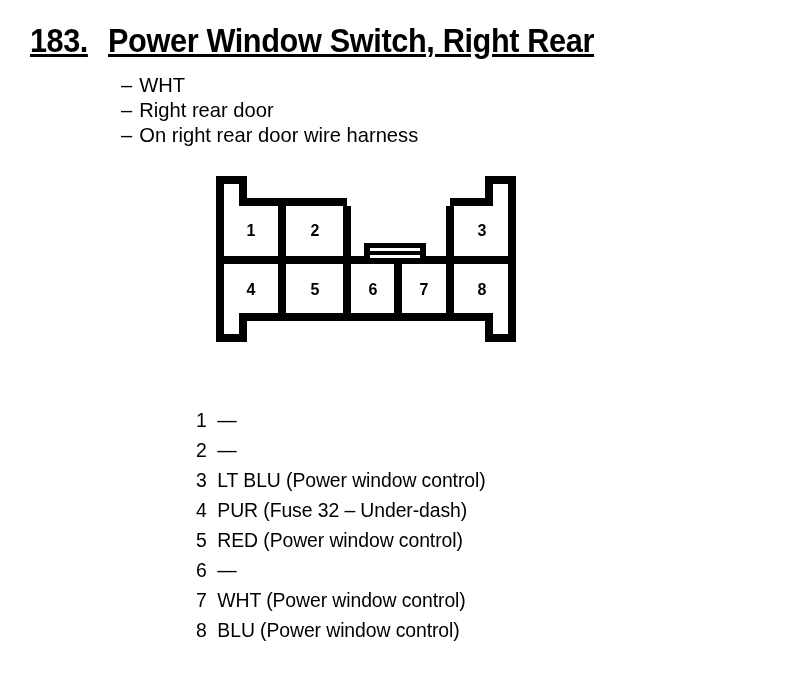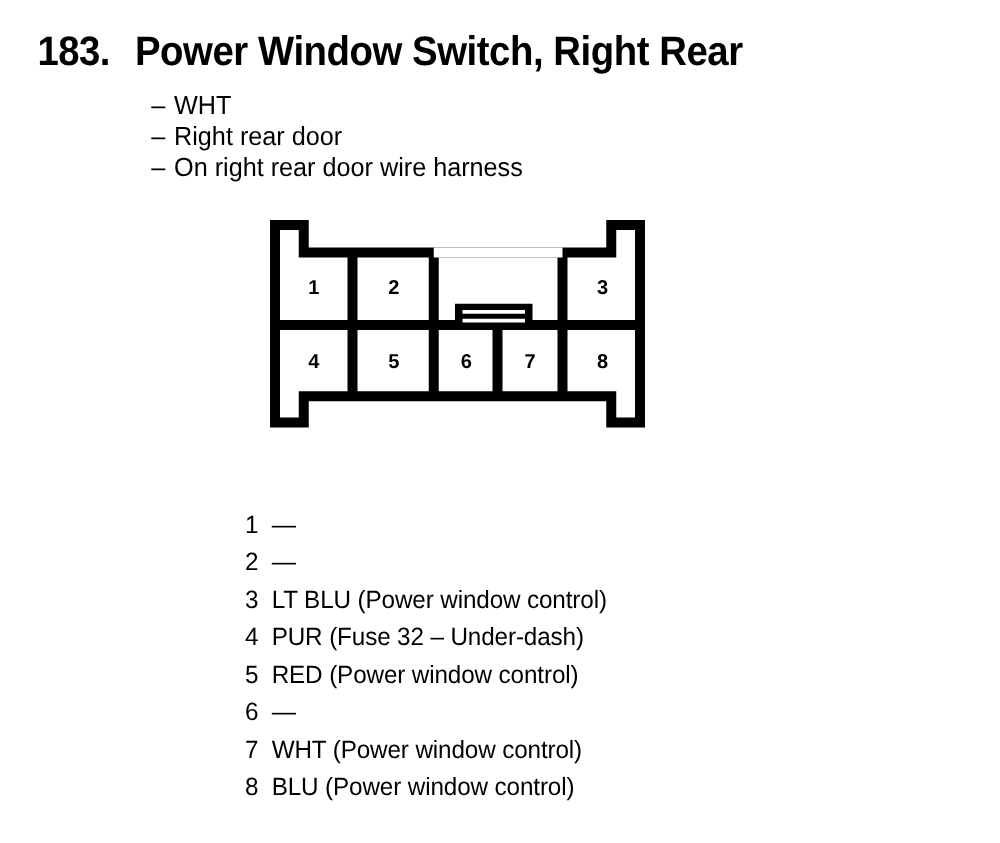--- a/index.html
+++ b/index.html
@@ -19,20 +19,21 @@
   }
 
   
   .title-row {
     position: absolute;
     left: 30px;
     top: 22px;
     display: flex;
     align-items: baseline;
     white-space: nowrap;
+    text-decoration: underline;
   }
   .title-num {
     font-size: 33px;
     font-weight: bold;
     letter-spacing: -0.5px;
     transform: scaleX(0.93);
     transform-origin: left center;
   }
   .title-text {
     font-size: 33px;

